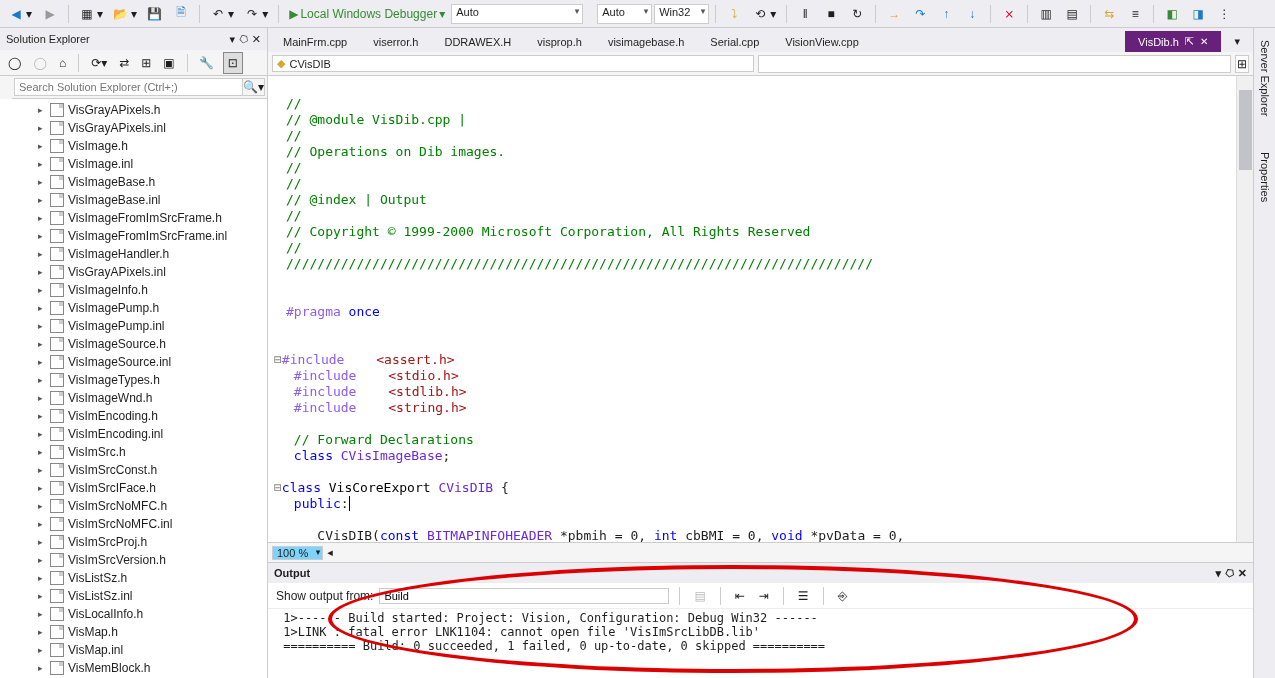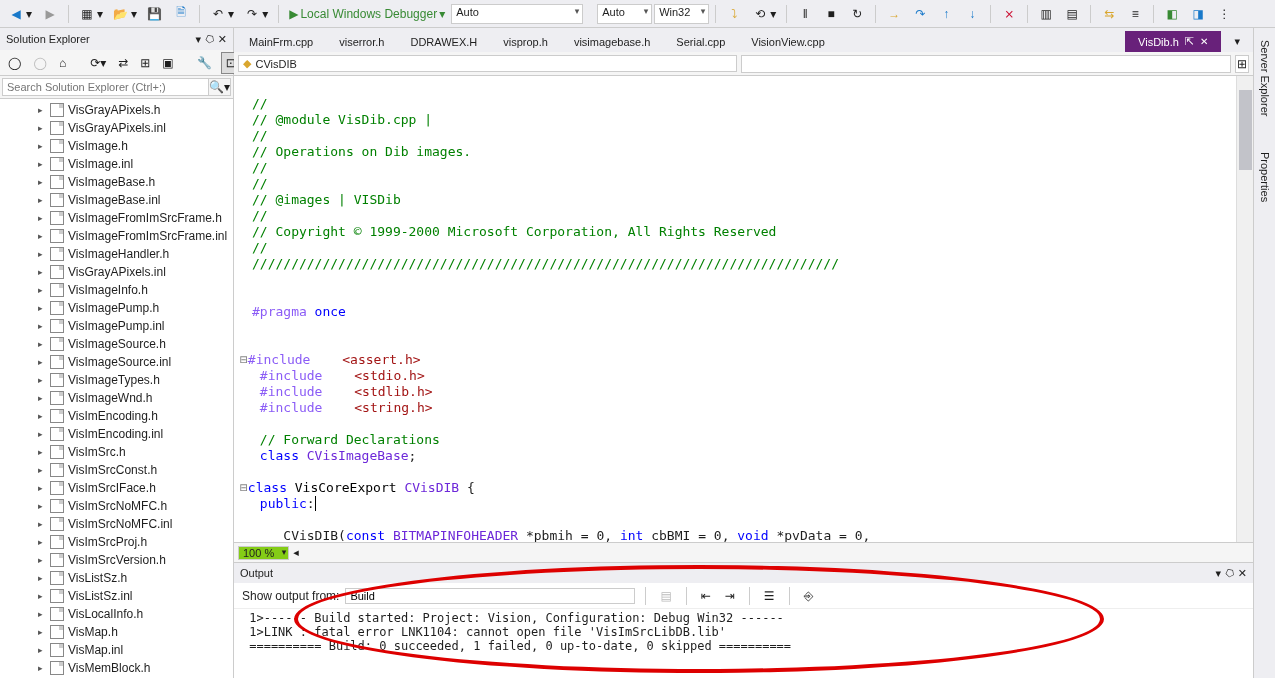--- a/index.html
+++ b/index.html
@@ -5,25 +5,25 @@
 * { box-sizing: border-box; margin: 0; padding: 0; }
 body { font-family: "Segoe UI", sans-serif; font-size: 12px; color: #1e1e1e; background: #eee; width: 1275px; height: 678px; overflow: hidden; position: relative; }
 .toolbar { height: 28px; background: #eeeef2; border-bottom: 1px solid #ccc; display: flex; align-items: center; padding: 0 4px; gap: 2px; }
 .tb-btn { padding: 2px 4px; display: inline-flex; align-items: center; gap: 2px; height: 22px; cursor: pointer; }
 .tb-sep { width: 1px; height: 18px; background: #ccc; margin: 0 4px; }
 .tb-drop { border: 1px solid #ccc; background: #fff; padding: 1px 16px 1px 4px; font-size: 11px; height: 20px; position: relative; }
 .tb-drop::after { content: "▾"; position: absolute; right: 3px; top: 1px; font-size: 9px; color: #555; }
 .play-icon { color: #388a34; }
 
 .main-layout { display: flex; height: calc(100% - 28px); }
-.sidebar-left { width: 234px; background: #f5f5f5; border-right: 1px solid #ccc; display: flex; flex-direction: column; }
+.sidebar-left { width: 268px; background: #f5f5f5; border-right: 1px solid #ccc; display: flex; flex-direction: column; }
 .panel-header { background: #eeeef2; height: 22px; display: flex; align-items: center; justify-content: space-between; padding: 0 6px; font-size: 11px; }
 .panel-btns { display: flex; gap: 4px; }
 .panel-toolbar { height: 26px; display: flex; align-items: center; padding: 0 4px; gap: 4px; border-bottom: 1px solid #ccc; }
-.search-row { display: flex; padding: 2px 2px; border-bottom: 1px solid #ccc; }
+.search-row { display: flex; padding: 2px 2px; border-bottom: 1px solid #ccc; margin-left: 12px; }
 .search-input { flex: 1; border: 1px solid #ccc; font-size: 11px; padding: 2px 4px; color: #999; }
 .search-btn { width: 22px; border: 1px solid #ccc; border-left: none; display: flex; align-items: center; justify-content: center; }
 .tree { flex: 1; overflow: auto; background: #fff; padding-top: 2px; }
 .tree-row { display: flex; align-items: center; height: 18px; padding-left: 38px; gap: 4px; white-space: nowrap; }
 .tri { width: 8px; color: #555; font-size: 9px; }
 .file-icon { width: 14px; height: 14px; background: #fff; border: 1px solid #888; position: relative; }
 .file-icon::after { content:""; position:absolute; top:0; right:0; width:4px; height:4px; background:#ccc; }
 
 .center-col { flex: 1; display: flex; flex-direction: column; background: #fff; min-width: 0; }
 .tabs { height: 24px; background: #eeeef2; display: flex; align-items: flex-end; padding-left: 2px; overflow: hidden; }
@@ -40,25 +40,25 @@
 .c-comment { color: #008000; }
 .c-keyword { color: #0000ff; }
 .c-macro { color: #8b5cf6; }
 .c-string { color: #a31515; margin-left: 24px; }
 .c-type { color: #6d28d9; }
 .c-text { color: #000; }
 .scroll-right { width: 17px; background: #f0f0f0; border-left: 1px solid #ddd; position: relative; }
 .scroll-thumb { position: absolute; top: 14px; left: 2px; width: 13px; height: 80px; background: #c2c3c9; }
 
 .zoom-row { height: 20px; border-top: 1px solid #ccc; display: flex; align-items: center; padding: 0 4px; gap: 4px; font-size: 11px; background: #f5f5f5; }
-.zoom-box { border: 1px solid #ccc; padding: 0 14px 0 4px; background: #84cc16; position: relative; }
+.zoom-box { border: 1px solid #ccc; padding: 0 14px 0 4px; background: #7dd3fc; position: relative; }
 .zoom-box::after { content:"▾"; position:absolute; right:2px; top:0; font-size:9px; }
 
 .output-panel { border-top: 1px solid #ccc; background: #fff; display: flex; flex-direction: column; height: 116px; position: relative; }
-.output-header { background: #eeeef2; height: 20px; display: flex; align-items: center; justify-content: space-between; padding: 0 6px; font-size: 11px; }
+.output-header { background: #eeeef2; height: 20px; display: flex; align-items: center; justify-content: space-between; padding: 0 6px; font-size: 11px; font-weight: bold; }
 .output-toolbar { height: 26px; display: flex; align-items: center; gap: 6px; padding: 0 8px; border-bottom: 1px solid #eee; }
 .output-select { border: 1px solid #ccc; width: 290px; padding: 1px 4px; font-size: 11px; }
 .output-text { flex: 1; font-family: Consolas, monospace; font-size: 12px; padding: 2px 8px; white-space: pre; overflow: auto; }
 .red-ellipse { position: absolute; border: 4px solid #d00; border-radius: 50%; pointer-events: none; }
 
 .sidebar-right { width: 22px; background: #eeeef2; border-left: 1px solid #ccc; display: flex; flex-direction: column; align-items: center; padding-top: 4px; gap: 20px; }
 .vtab { writing-mode: vertical-rl; font-size: 11px; padding: 8px 2px; cursor: pointer; }
 
 .ico { width:16px; height:16px; display:inline-flex; align-items:center; justify-content:center; font-size:12px; }
 .pin { transform: rotate(45deg); font-size: 10px; }
@@ -365,21 +365,21 @@
       <div class="nav-split">⊞</div>
     </div>
     <div class="editor-wrap">
       <div class="editor">
 <span class="c-comment">//</span>
 <span class="c-comment">// @module VisDib.cpp |</span>
 <span class="c-comment">//</span>
 <span class="c-comment">// Operations on Dib images.</span>
 <span class="c-comment">//</span>
 <span class="c-comment">//</span>
-<span class="c-comment">// @images | VISDib</span>
+<span class="c-comment">// @index | Output</span>
 <span class="c-comment">//</span>
 <span class="c-comment">// Copyright © 1999-2000 Microsoft Corporation, All Rights Reserved</span>
 <span class="c-comment">//</span>
 <span class="c-comment">///////////////////////////////////////////////////////////////////////////</span>
 <span></span>
 <span></span>
 <span class="c-macro">#pragma</span><span class="c-keyword"> once</span>
 <span></span>
 <span></span>
 <span style="margin-left:-12px;color:#888">⊟</span><span class="c-macro">#include</span><span class="c-string"> &lt;assert.h&gt;</span>

